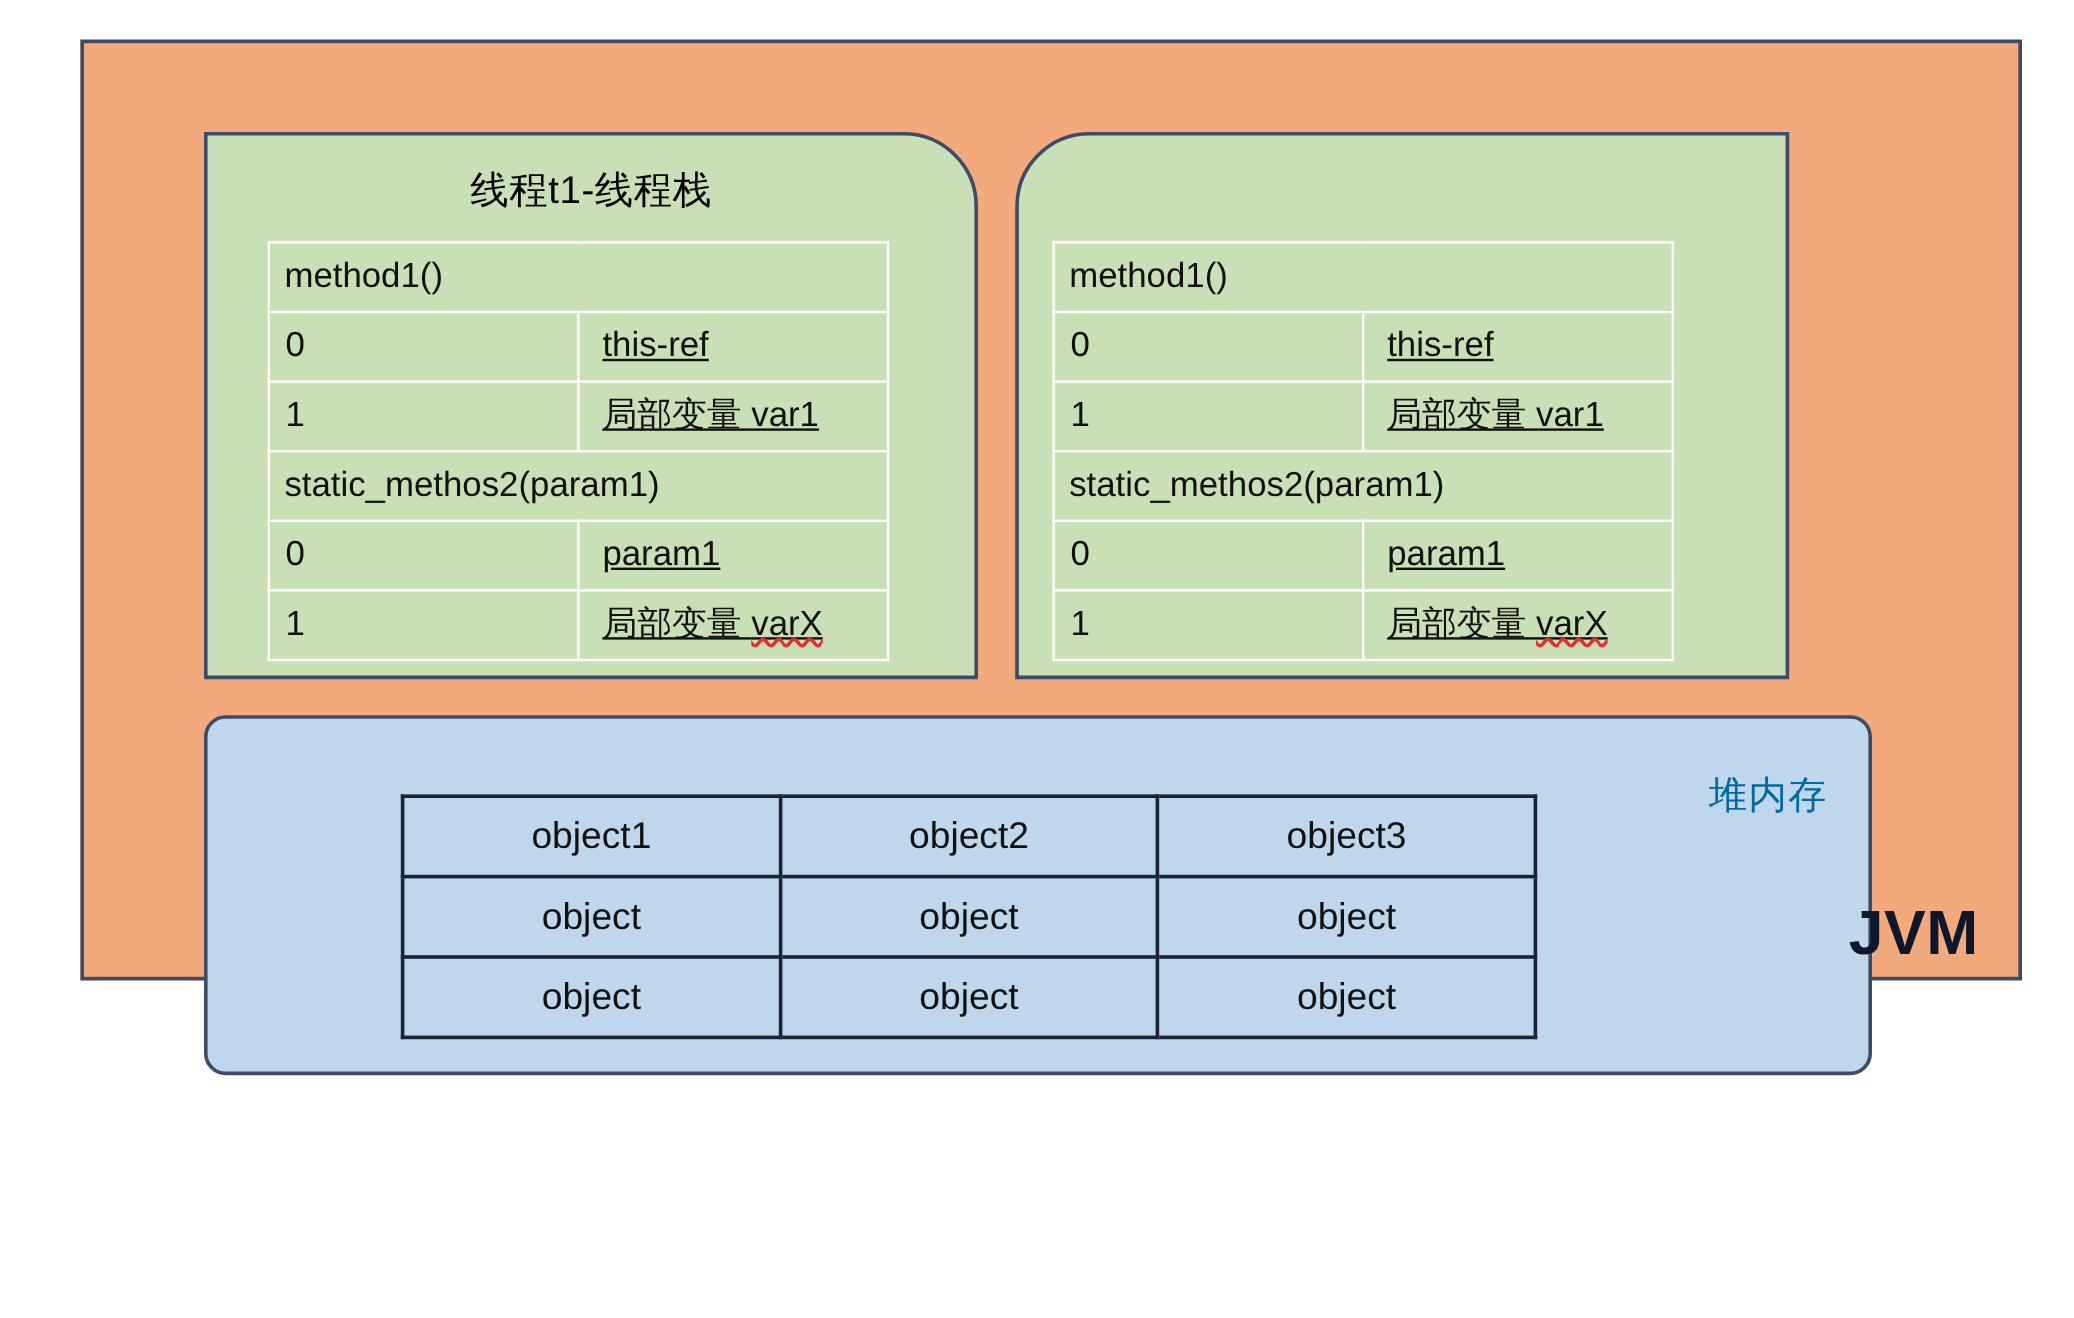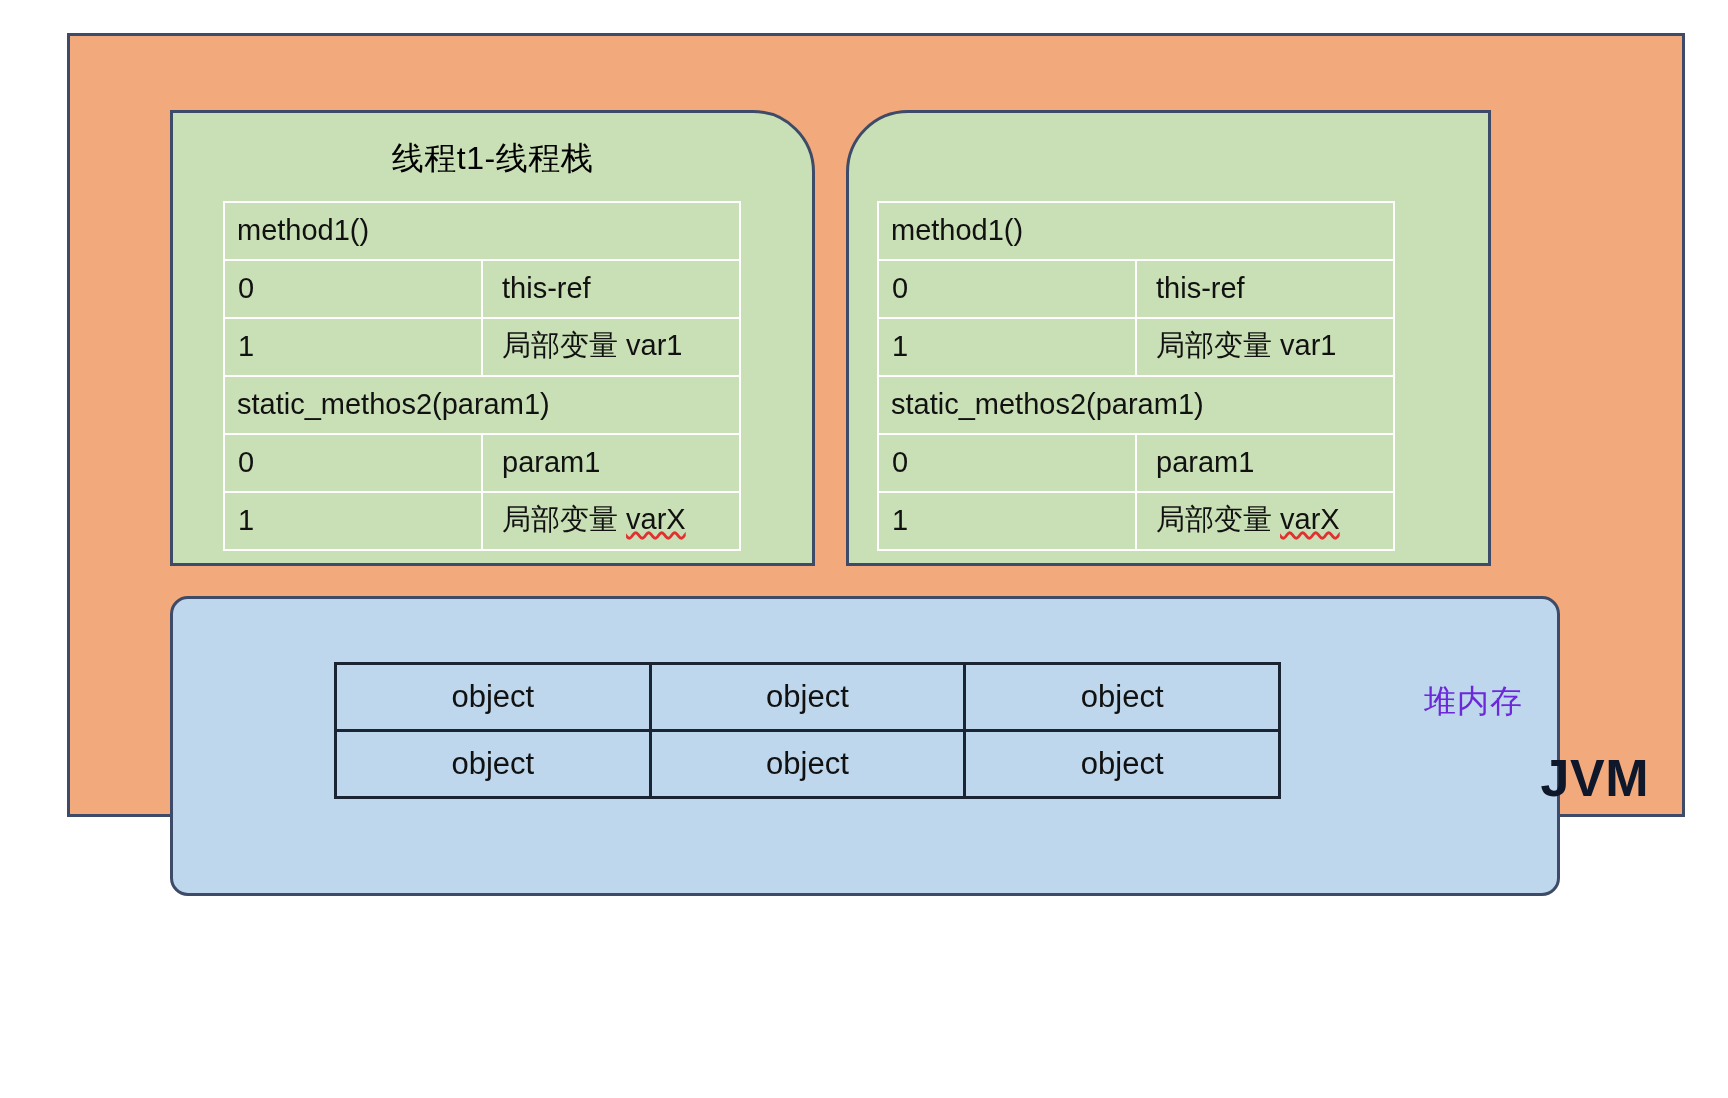--- a/index.html
+++ b/index.html
@@ -101,20 +101,21 @@
   .frame-table td.method {
     padding-left: 12px;
   }
   .frame-table td.slot {
     width: 66px;
     text-align: left;
     padding-left: 13px;
   }
   .frame-table td.val {
     padding-left: 19px;
+    text-decoration: underline;
   }
 
   .misspelled {
     text-decoration: underline wavy #E03030;
     text-decoration-skip-ink: none;
   }
 
   
   .heap-panel {
     position: absolute;
@@ -126,23 +127,22 @@
     border: 3px solid #3D4B68;
     border-radius: 18px;
     box-sizing: border-box;
   }
 
   .heap-label {
     position: absolute;
     right: 34px;
     top: 42px;
     font-size: 32px;
-    color: #6d28d9;
+    color: #0369a1;
     letter-spacing: 1px;
-    margin-top: 39px;
   }
 
   .heap-table {
     position: absolute;
     left: 161px;
     top: 63px;
     width: 947px;
     border-collapse: collapse;
     table-layout: fixed;
   }
@@ -220,20 +220,25 @@
           </tr>
         </tbody>
       </table>
     </div>
 
     <div class="heap-panel">
       <div class="heap-label">堆内存</div>
       <table class="heap-table">
         <tbody>
           <tr>
+            <td>object1</td>
+            <td>object2</td>
+            <td>object3</td>
+          </tr>
+          <tr>
             <td>object</td>
             <td>object</td>
             <td>object</td>
           </tr>
           <tr>
             <td>object</td>
             <td>object</td>
             <td>object</td>
           </tr>
         </tbody>

